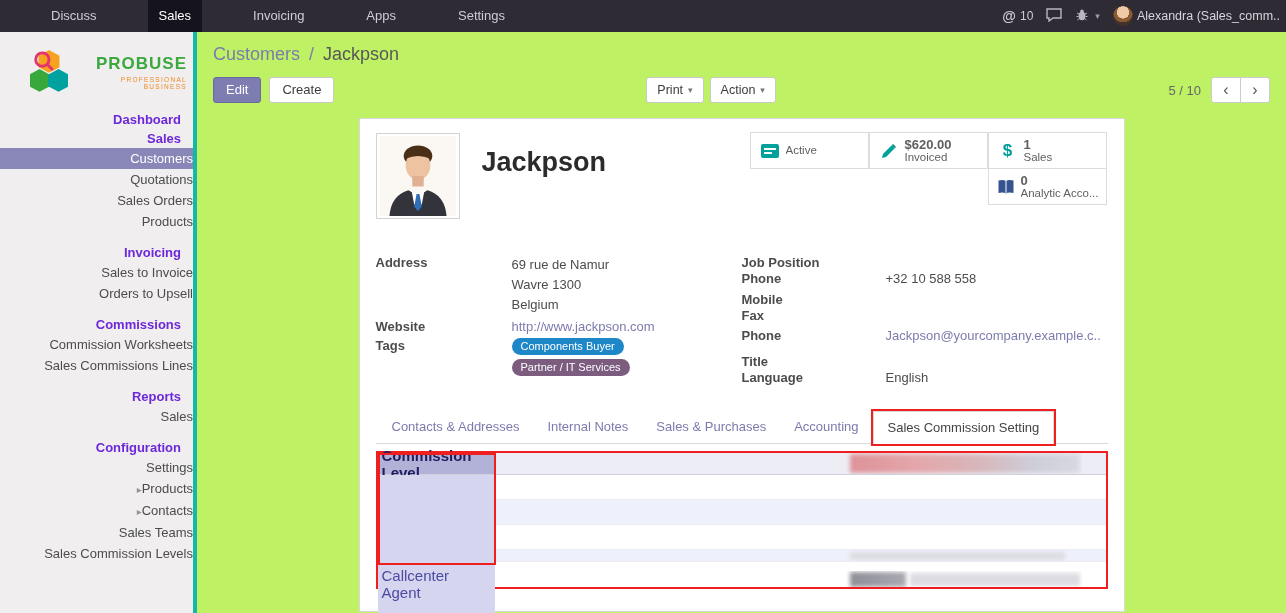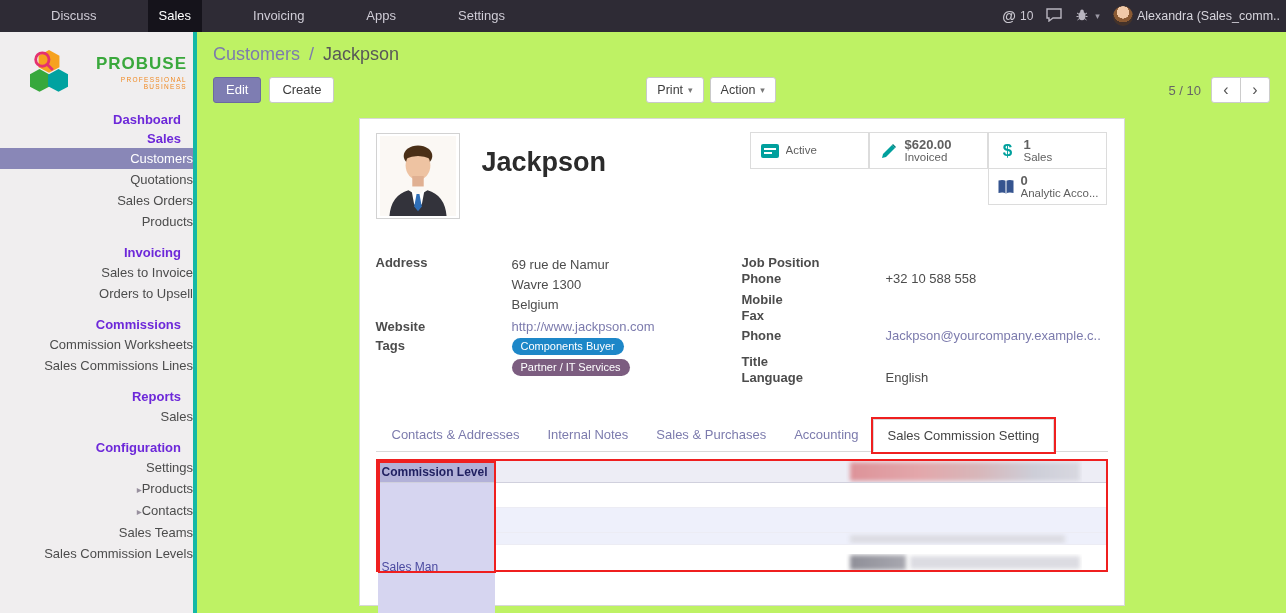--- a/index.html
+++ b/index.html
@@ -82,34 +82,34 @@
   .tags { display: flex; flex-direction: column; gap: 4px; align-items: flex-start; }
   .tag { color: #fff; font-size: 11px; padding: 2px 9px; border-radius: 10px; line-height: 13px; cursor: default; }
   .tag-blue { background: #1d87c8; }
   .tag-purple { background: #7c5d80; }
   .frow-r { display: flex; min-height: 16px; line-height: 16px; }
   .frow-r.mb5 { margin-bottom: 5px; }
   .frow-r.mb4 { margin-bottom: 4px; }
   .frow-r.mb10 { margin-bottom: 10px; }
 
   
-  .tabs { display: flex; border-bottom: 1px solid #d9d9d9; margin-top: 33px; padding-left: 2px; }
+  .tabs { display: flex; border-bottom: 1px solid #d9d9d9; margin-top: 25px; padding-left: 2px; }
   .tab { font-size: 13px; color: #7c7bad; padding: 8px 14px; cursor: pointer; white-space: nowrap; }
   .tab.active { color: #444; border: 1px solid #d9d9d9; border-bottom: 1px solid #fff; margin-bottom: -1px; background: #fff; outline: 2px solid #ef1f1f; }
 
   
   .table-outer { position: relative; border: 2px solid #ef1f1f; margin-top: 7px; background: #fff; }
   .crow { display: flex; border-bottom: 1px solid #ececf4; }
   .crow.chead { height: 22px; background: #ededf5; border-bottom: 1px solid #d0d0dd; }
   .crow.rdata { height: 25px; flex-direction: column; }
   .crow.r-stripe { background: #eef0fb; }
   .crow.empty-a { height: 12px; background: #eef0fb; }
   .crow.empty-b { height: 9px; border-bottom: none; }
   .crow.empty-c { height: 16px; border-bottom: none; }
-  .ccell { display: flex; align-items: center; padding: 0 4px; font-size: 12px; }
+  .ccell { display: flex; align-items: center; padding: 0 4px; font-size: 15px; }
   .ccell.levelcol { width: 117px; flex: 0 0 117px; }
   .ccell.mid { flex: 1; }
   .ccell.blurzone { width: 236px; flex: 0 0 236px; gap: 4px; overflow: hidden; }
   .ccell.tail { width: 24px; flex: 0 0 24px; }
   .level-h { background: #b2b1d8; color: #1f1f60; font-weight: bold; border-right: 1px solid #9e9ec5; }
   .level-d { background: #d6d5f0; color: #4b4aa0; }
   .blur { filter: blur(2px); border-radius: 1px; flex: 0 0 auto; }
   .pinkblur { width: 230px; height: 19px;
     background: linear-gradient(90deg, #dd9399 0%, #e3a7ab 30%, #d8b6b9 55%, #cdced8 80%, #d8d8e0 100%); }
   .darkblob { width: 30px; height: 15px; background: linear-gradient(90deg, #8f8f98, #a8a8b0); }
@@ -396,20 +396,28 @@
           <div class="crow rdata r-stripe">
             <div class="ccell levelcol level-d">Sales Man</div>
             <div class="ccell mid"></div>
             <div class="ccell blurzone">
               <div class="blur darkblob"></div>
               <div class="blur lightstreak ls200"></div>
             </div>
             <div class="ccell tail"></div>
           </div>
 
+          <div class="crow rdata">
+            <div class="ccell levelcol level-d">Callcenter Agent</div>
+            <div class="ccell mid"></div>
+            <div class="ccell blurzone">
+              <div class="blur darkblob"></div>
+            </div>
+            <div class="ccell tail"></div>
+          </div>
 
           <div class="crow empty-a">
             <div class="ccell levelcol"></div>
             <div class="ccell mid"></div>
             <div class="ccell blurzone">
               <div class="blur lightstreak ls215"></div>
             </div>
             <div class="ccell tail"></div>
           </div>
 

